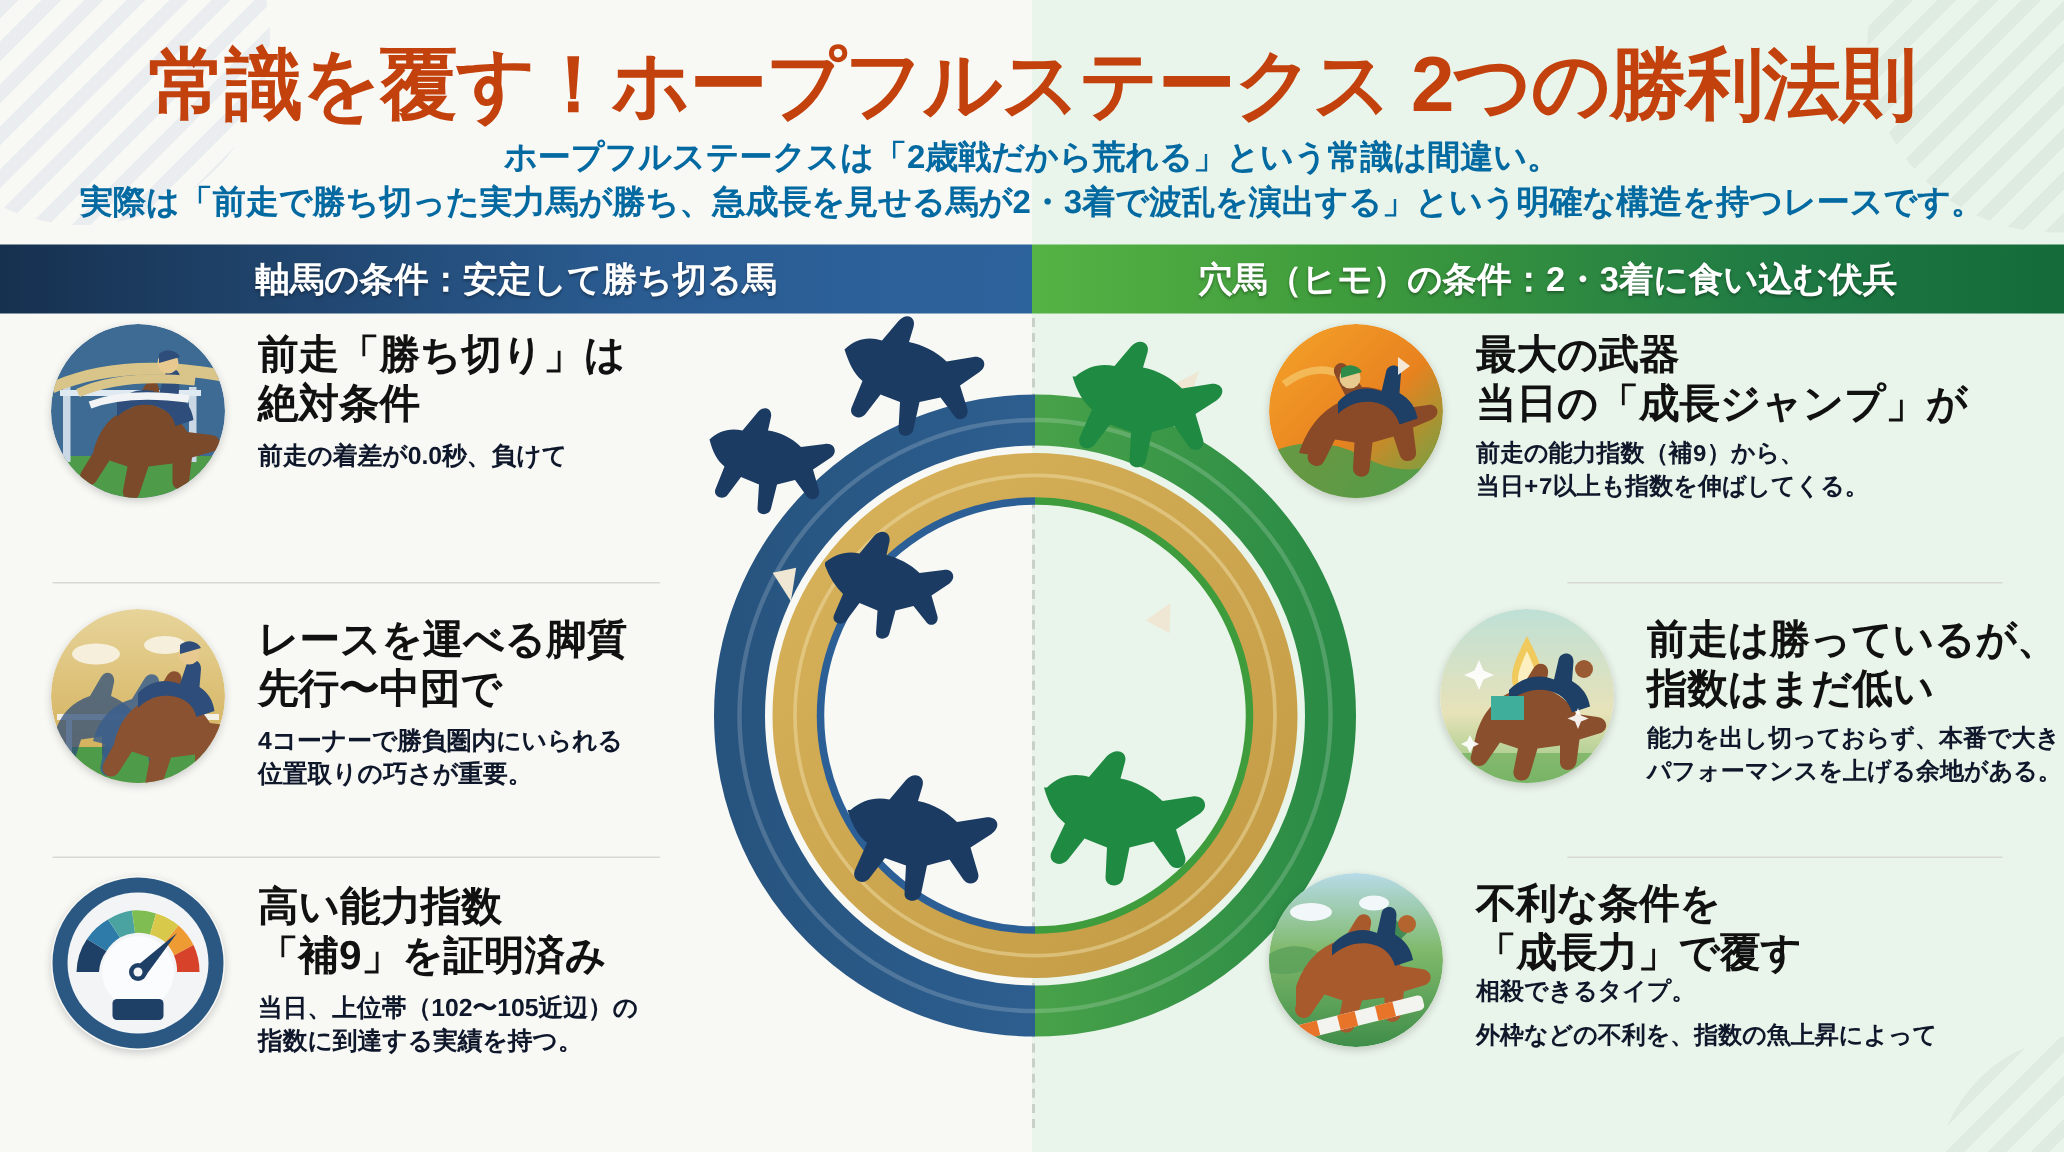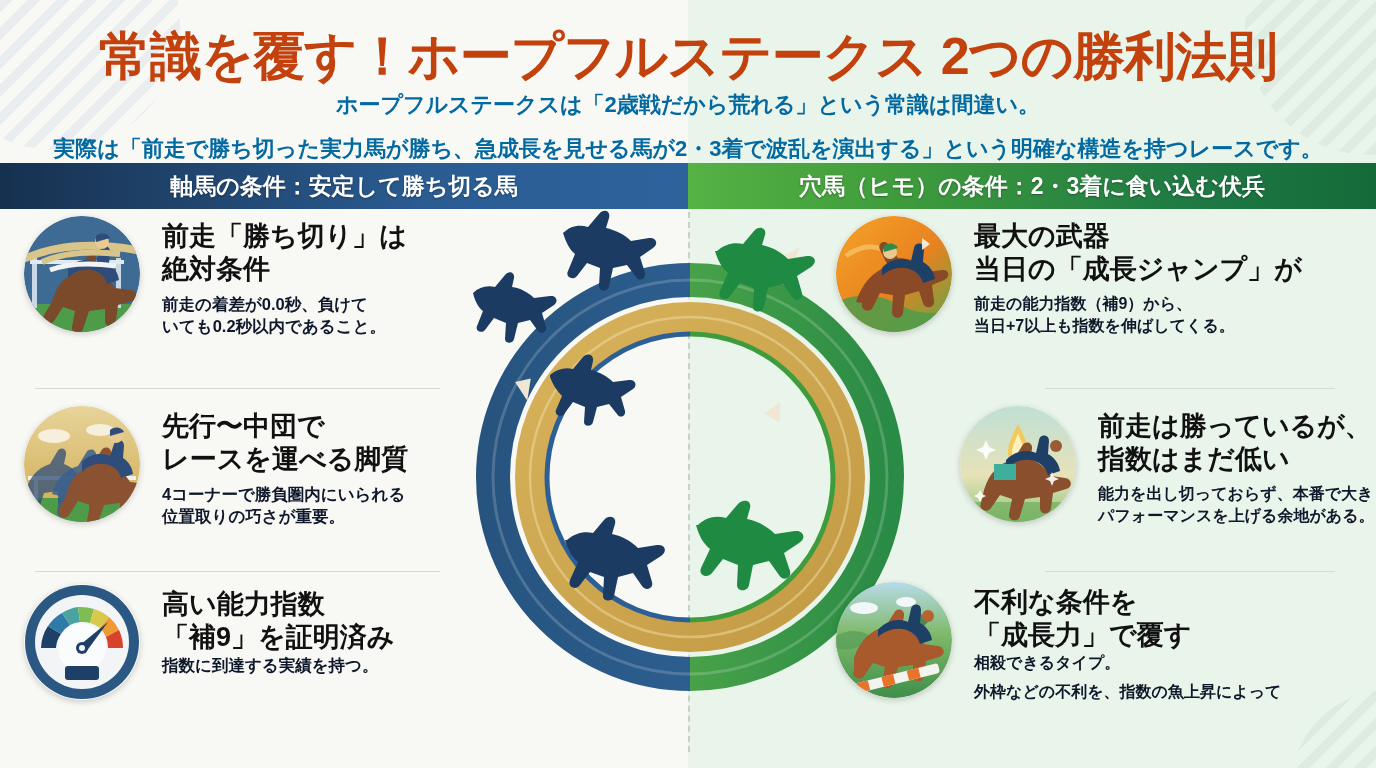--- a/index.html
+++ b/index.html
@@ -34,58 +34,58 @@
   .title{
     position:absolute;left:0;top:22px;width:1376px;text-align:center;
     font-size:52px;font-weight:bold;color:#c2410c;letter-spacing:-1px;
     white-space:nowrap;
   }
   .sub1,.sub2{
     position:absolute;left:0;width:1376px;text-align:center;
     font-size:22px;font-weight:bold;color:#0369a1;white-space:nowrap;
   }
   .sub1{top:90px;}
-  .sub2{top:134px;}
+  .sub2{top:120px;}
 
   
   .banner{position:absolute;left:0;top:163px;width:1376px;height:46px;}
   .banner-half{
     position:absolute;top:0;height:46px;width:688px;
     display:flex;align-items:center;justify-content:center;
     font-size:23px;font-weight:bold;color:#fff;white-space:nowrap;
     text-shadow:0 1px 2px rgba(0,0,0,.35);
   }
   .banner-left{left:0;background:linear-gradient(90deg,#16304f 0%,#1d3e63 18%,#2a5c92 62%,#2d639c 100%);}
   .banner-right{left:688px;background:linear-gradient(90deg,#55b244 0%,#3f9c3c 30%,#1f7a44 72%,#146b39 100%);}
 
   
   .col{position:absolute;top:216px;width:470px;height:540px;}
   .col-left{left:18px;}
   .col-right{left:830px;}
 
-  .item{position:absolute;left:6px;display:flex;align-items:flex-start;}
+  .item{position:absolute;left:16px;display:flex;align-items:flex-start;}
   .item .icon-wrap{flex:0 0 auto;position:relative;}
   .circle-icon{
     width:116px;height:116px;border-radius:50%;overflow:hidden;position:relative;
     box-shadow:0 2px 6px rgba(0,0,0,.18);
   }
   .circle-icon svg{display:block;width:116px;height:116px;}
   .texts{margin-left:22px;padding-top:4px;}
   .heading{
     font-size:27px;font-weight:bold;color:#111;line-height:1.22;white-space:nowrap;
   }
   .body{
     font-size:16.5px;font-weight:bold;color:#0f172a;line-height:1.36;
     margin-top:7px;white-space:nowrap;
   }
   .divider{position:absolute;height:1px;background:#d8d8d4;}
 
   
   .col-right .heading{font-size:27px;}
-  .col-right .body{font-size:16px;}
+  .col-right .body{font-size:16px;font-family:Liberation Mono, monospace;}
 
   
   .center-ring{position:absolute;left:455px;top:205px;width:470px;height:545px;}
   .center-ring svg{display:block;}
   .dashed-mid{
     position:absolute;left:688px;top:212px;width:0;height:540px;
     border-left:2px dashed #c9cfc9;
   }
 </style>
 </head>
@@ -189,21 +189,20 @@
             <path d="M72 20 a9 9 0 0 1 14 2 l-14 4z" fill="#2e4d7a"></path>
             <path d="M18 46 C36 38 60 34 96 38" stroke="#d9c489" stroke-width="6" fill="none"></path>
             <path d="M26 54 C42 48 62 46 92 50" stroke="#f1f3f5" stroke-width="5" fill="none"></path>
           </svg>
         </div>
       </div>
       <div class="texts">
         <div class="heading">前走「勝ち切り」は</div>
         <div class="heading">絶対条件</div>
         <div class="body">前走の着差が0.0秒、負けて</div>
-        <div class="body" style="margin-top:0">いても0.2秒以内であること。</div>
       </div>
     </div>
 
     <div class="divider" style="left:17px;top:172px;width:405px;"></div>
 
     <div class="item" style="top:190px;">
       <div class="icon-wrap">
         <div class="circle-icon">
           <svg viewBox="0 0 116 116" xmlns="http://www.w3.org/2000/svg">
             <defs>
@@ -222,22 +221,22 @@
             <path d="M2 84 c4-14 12-22 24-26 l7-12 c3-6 10-4 9 3 l-2 9 c8 3 14 9 18 16 l-10 6 -4 16 c-1 6-10 6-10 0 l0-11 -14 2 -5 16 c-2 6-11 4-10-2 l3-14 z" fill="#2e4d7a" opacity=".75"></path>
             <path d="M28 88 c4-15 13-24 26-28 l8-13 c3-6 11-4 10 3 l-2 10 c9 3 15 9 20 17 l-11 6 -3 17 c-1 7-11 7-11 0 l0-12 -15 2 -6 17 c-2 7-12 5-11-2 l3-15z" fill="#3b5f8c" opacity=".85"></path>
             <path d="M42 90 c4-17 13-27 27-31 l8-14 c3-6 11-4 10 3 l-2 10 c9 3 16 10 21 18 l16 2 c7 1 8 9 1 11 l-14 4 -2 16 c-1 7-11 7-11 0 l0-12 -16 2 -6 18 c-2 7-12 5-11-2 l3-16 -12-4 -9 14 c-4 6-13 1-10-6z" fill="#8a5230"></path>
             <path d="M58 56 c8-8 18-10 28-6 l4-12 c2-6 10-5 10 2 l-1 12 c6 4 9 9 10 16 l-12 4 c-2-8-8-13-17-14 -9-1-16 2-22 8z" fill="#2e4d7a"></path>
             <circle cx="92" cy="30" r="7" fill="#e8c98f"></circle>
             <path d="M86 24 a9 9 0 0 1 14 2 l-14 4z" fill="#2e4d7a"></path>
           </svg>
         </div>
       </div>
       <div class="texts">
+        <div class="heading">レースを運べる脚質</div>
         <div class="heading">先行〜中団で</div>
-        <div class="heading">レースを運べる脚質</div>
         <div class="body">4コーナーで勝負圏内にいられる</div>
         <div class="body" style="margin-top:0">位置取りの巧さが重要。</div>
       </div>
     </div>
 
     <div class="divider" style="left:17px;top:355px;width:405px;"></div>
 
     <div class="item" style="top:368px;">
       <div class="icon-wrap">
         <div class="circle-icon">
@@ -257,20 +256,21 @@
               <circle cx="0" cy="0" r="6" fill="#1e3f66"></circle>
               <circle cx="0" cy="0" r="3" fill="#f2f4f6"></circle>
               <rect x="-17" y="18" width="34" height="14" rx="3" fill="#1e3f66"></rect>
             </g>
           </svg>
         </div>
       </div>
       <div class="texts">
         <div class="heading">高い能力指数</div>
         <div class="heading">「補9」を証明済み</div>
+        <div class="body">当日、上位帯（102〜105近辺）の</div>
         <div class="body" style="margin-top:0">指数に到達する実績を持つ。</div>
       </div>
     </div>
   </div>
 
   <div class="col col-right">
 
     <div class="item" style="top:0;">
       <div class="icon-wrap">
         <div class="circle-icon">

